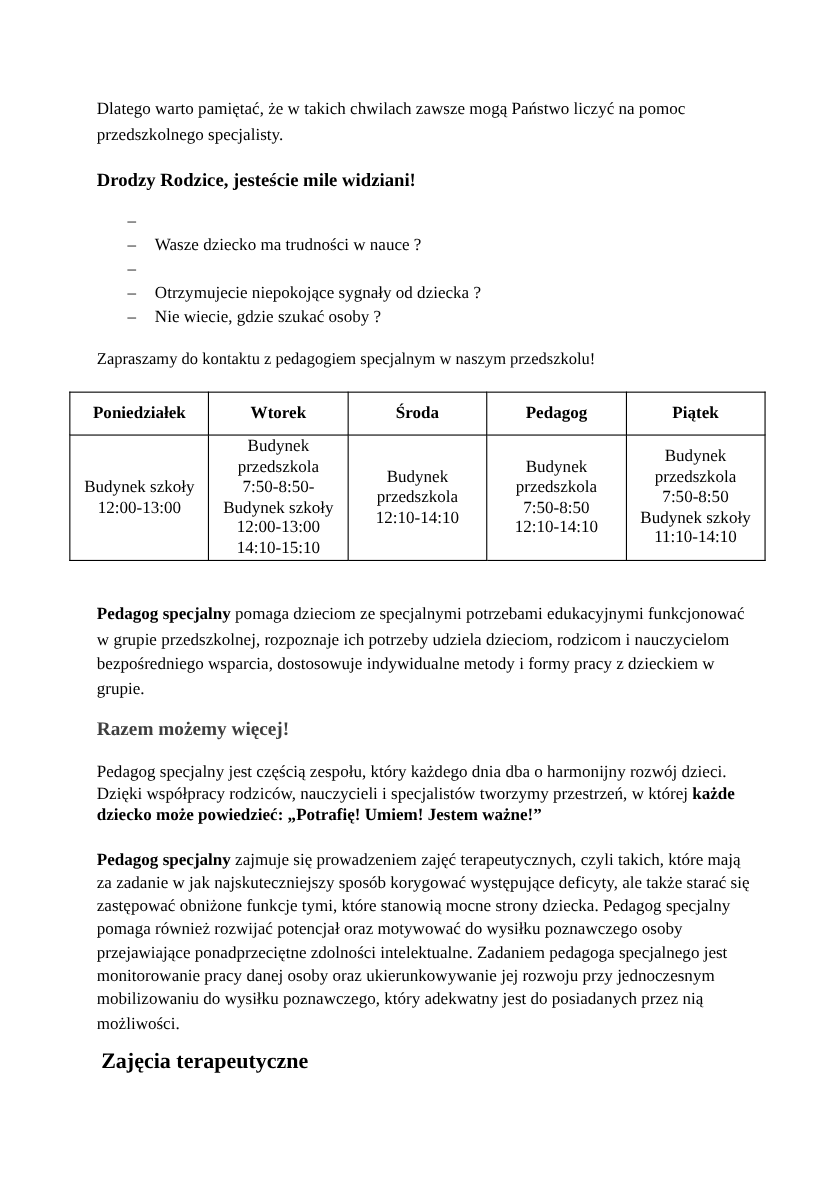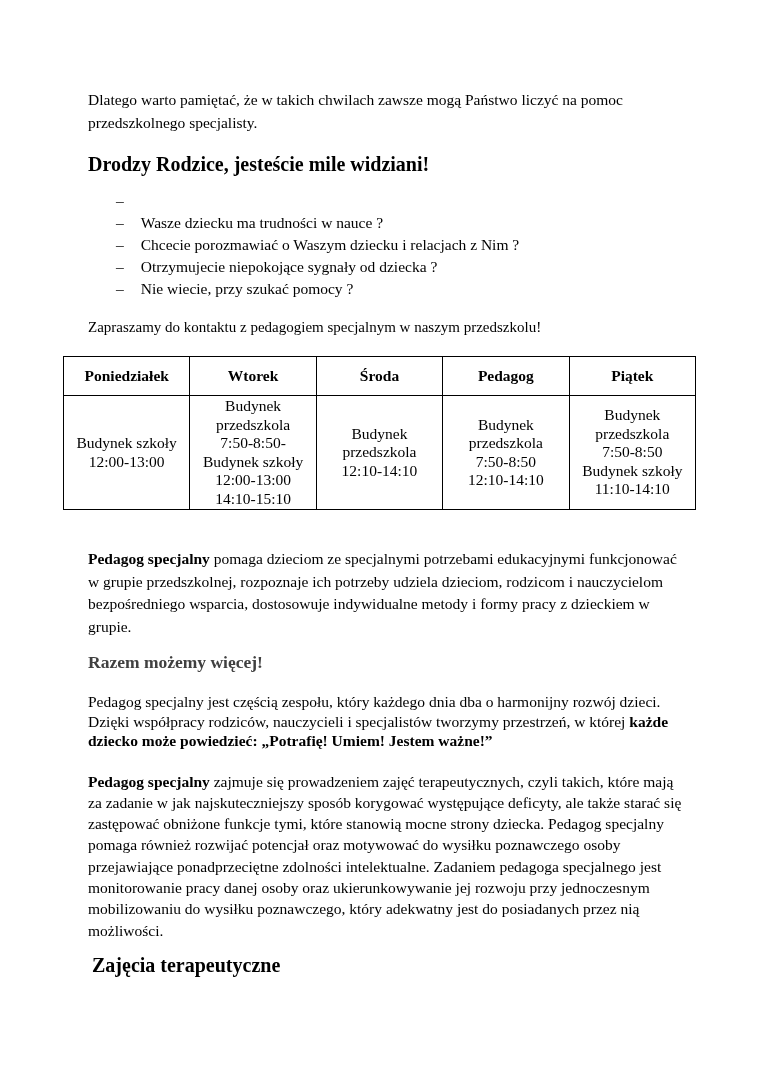--- a/index.html
+++ b/index.html
@@ -15,21 +15,21 @@
   }
   .textcol { margin-left: 88px; margin-right: 80px; }
 
   .intro {
     margin-top: 88px;
     font-size: 15.5px;
     line-height: 23px;
   }
   .welcome-heading {
     margin: 16px 0 0 0;
-    font-size: 20px;
+    font-size: 17px;
     font-weight: bold;
     line-height: 28px;
   }
   ul.questions {
     list-style: none;
     margin: 12px 0 0 0;
     padding: 0 0 0 28px;
   }
   ul.questions li {
     display: flex;
@@ -112,33 +112,32 @@
     <p class="intro para">Dlatego warto pamiętać, że w takich chwilach zawsze mogą Państwo liczyć na pomoc przedszkolnego specjalisty.</p>
 
     <h1 class="welcome-heading">Drodzy Rodzice, jesteście mile widziani!</h1>
 
     <ul class="questions">
       <li>
         <span class="dash">–</span>
       </li>
       <li>
         <span class="dash">–</span>
-        <span>Wasze dziecku ma trudności w nauce ?</span>
+        <span>Wasze dziecko ma trudności w nauce ?</span>
       </li>
       <li>
         <span class="dash">–</span>
-        <span>Chcecie porozmawiać o Waszym dziecku i relacjach z Nim ?</span>
       </li>
       <li>
         <span class="dash">–</span>
         <span>Otrzymujecie niepokojące sygnały od dziecka ?</span>
       </li>
       <li>
         <span class="dash">–</span>
-        <span>Nie wiecie, przy szukać pomocy ?</span>
+        <span>Nie wiecie, gdzie szukać osoby ?</span>
       </li>
     </ul>
 
     <p class="invitation">Zapraszamy do kontaktu z pedagogiem specjalnym w naszym przedszkolu!</p>
   </div>
 
   <table class="schedule">
     <thead>
       <tr>
         <th>Poniedziałek</th>

